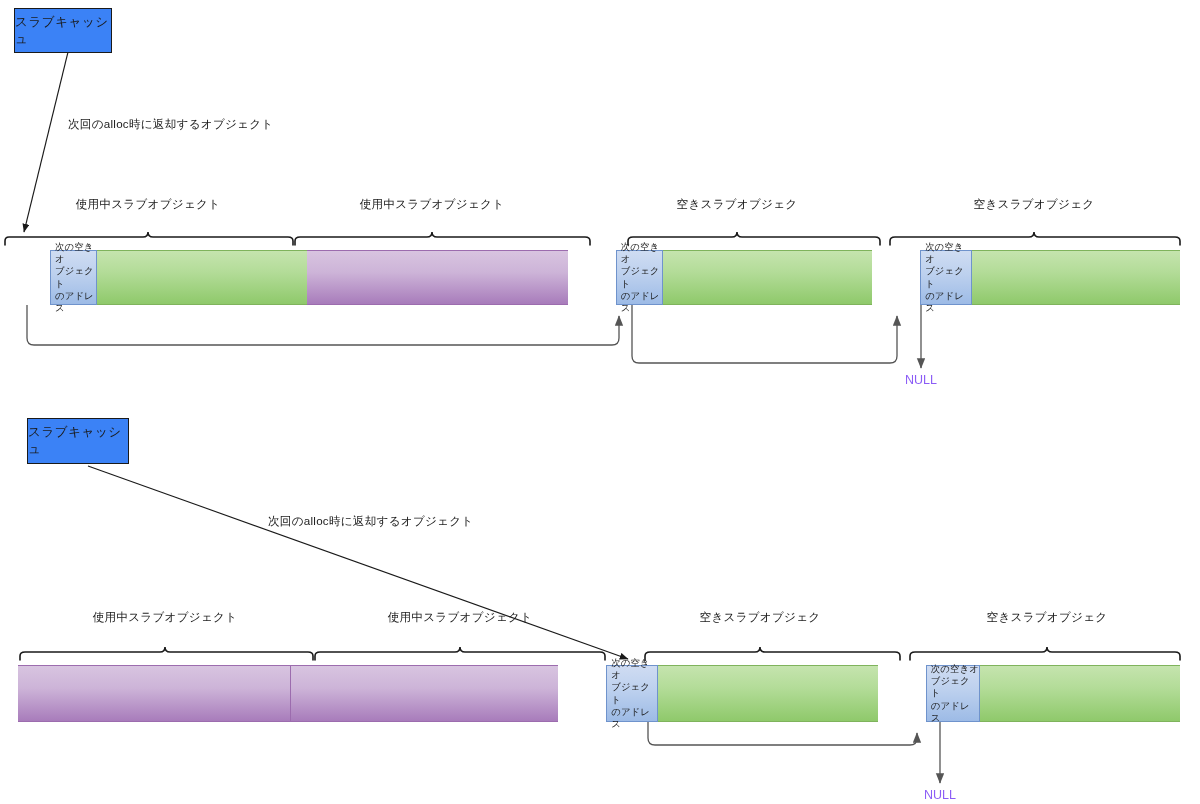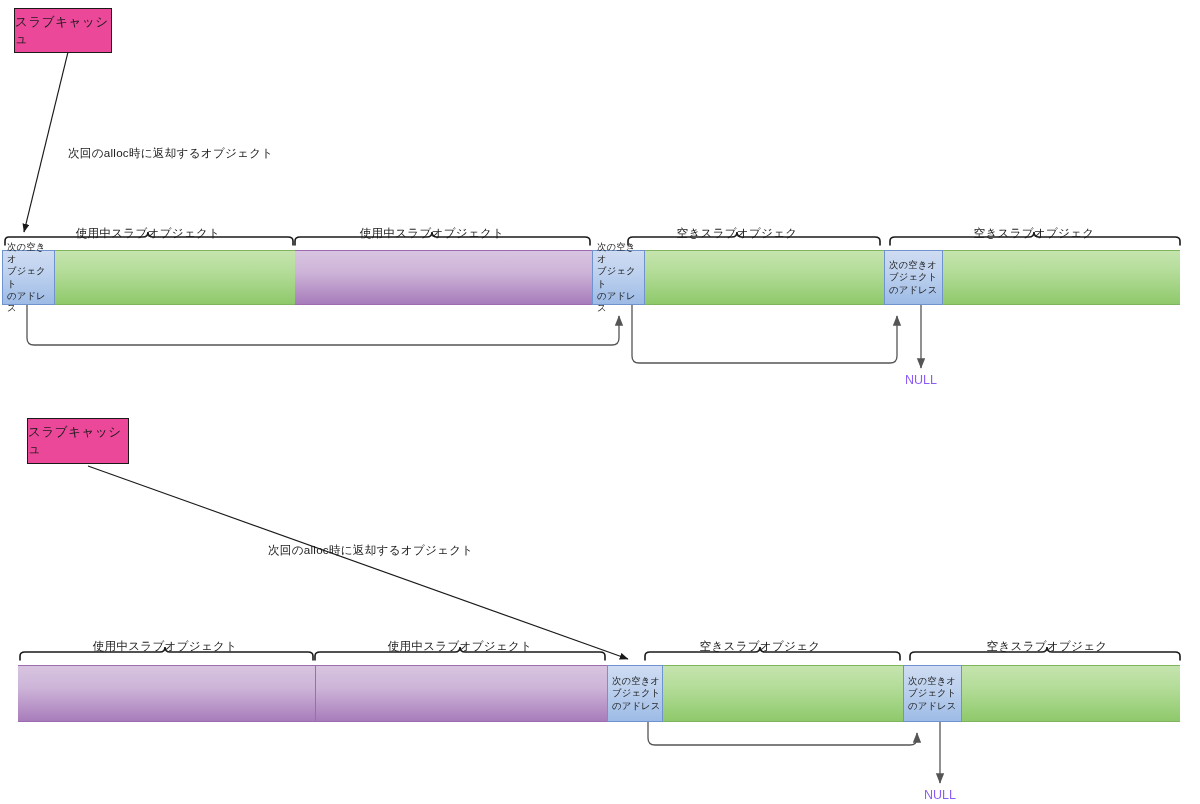--- a/index.html
+++ b/index.html
@@ -7,49 +7,49 @@
     width:1200px;height:804px;position:relative;overflow:hidden;
     font-family:"Liberation Sans","DejaVu Sans",sans-serif;
     color:#1a1a1a;
   }
   .canvas{position:absolute;left:0;top:0;width:1200px;height:804px;}
   svg.layer{position:absolute;left:0;top:0;width:1200px;height:804px;pointer-events:none;}
 
   
   .cache-box{
     position:absolute;box-sizing:border-box;
-    border:1.6px solid #1a1a1a;background:#ec4899;
+    border:1.6px solid #1a1a1a;background:#3b82f6;
     display:flex;align-items:center;justify-content:center;
     font-size:12.5px;letter-spacing:.6px;color:#1a1a1a;
   }
 
   
   .bar{position:absolute;box-sizing:border-box;display:flex;}
   .seg{position:relative;box-sizing:border-box;height:100%;}
   .seg-free{
     background:linear-gradient(180deg,#c5e4ae 0%,#b3dc98 40%,#8fc96b 100%);
     border-top:1px solid #7fb35c;border-bottom:1px solid #7fb35c;
   }
   .seg-used{
     background:linear-gradient(180deg,#d8c4e0 0%,#cdb4d8 40%,#a87cbb 100%);
     border-top:1px solid #9c6cae;border-bottom:1px solid #9c6cae;
   }
   .seg-div{border-left:1px solid #9c6cae;}
   .seg-ptr{
     background:linear-gradient(180deg,#cfdcf2 0%,#bcd0ee 45%,#9dbbe6 100%);
     border:1.3px solid #6f93cc;
-    display:flex;align-items:center;justify-content:flex-start;
+    display:flex;align-items:center;justify-content:flex-end;margin-left:48px;
   }
   .seg-ptr .ptxt{
     font-size:9.4px;line-height:12.2px;padding-left:4px;color:#1a1a1a;
     white-space:pre-line;letter-spacing:.1px;
   }
 
   
-  .lbl{position:absolute;font-size:11.6px;color:#1a1a1a;white-space:nowrap;letter-spacing:.25px;margin-top:29px;}
+  .lbl{position:absolute;font-size:11.6px;color:#1a1a1a;white-space:nowrap;letter-spacing:.25px;}
   .lbl-center{transform:translateX(-50%);}
   .lbl-null{position:absolute;font-size:12.5px;color:#8b5cf6;transform:translateX(-50%);}
 </style>
 </head>
 <body>
 
 <div class="canvas">
 
   <svg class="layer" viewBox="0 0 1200 804">
     <defs>

